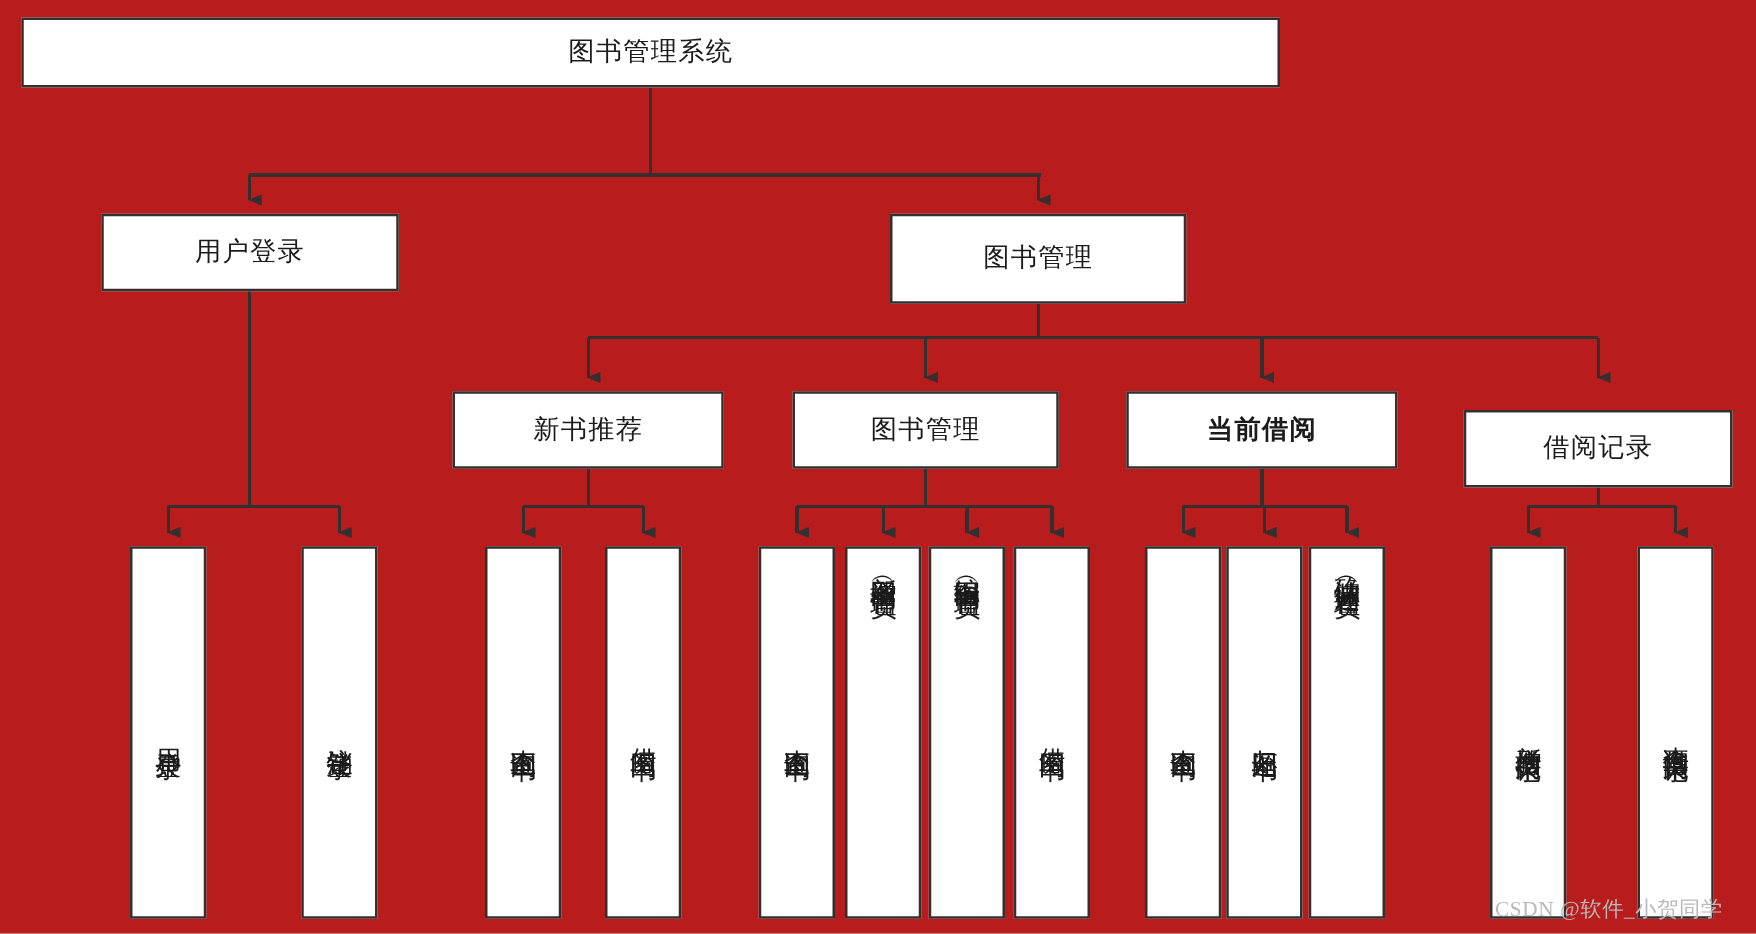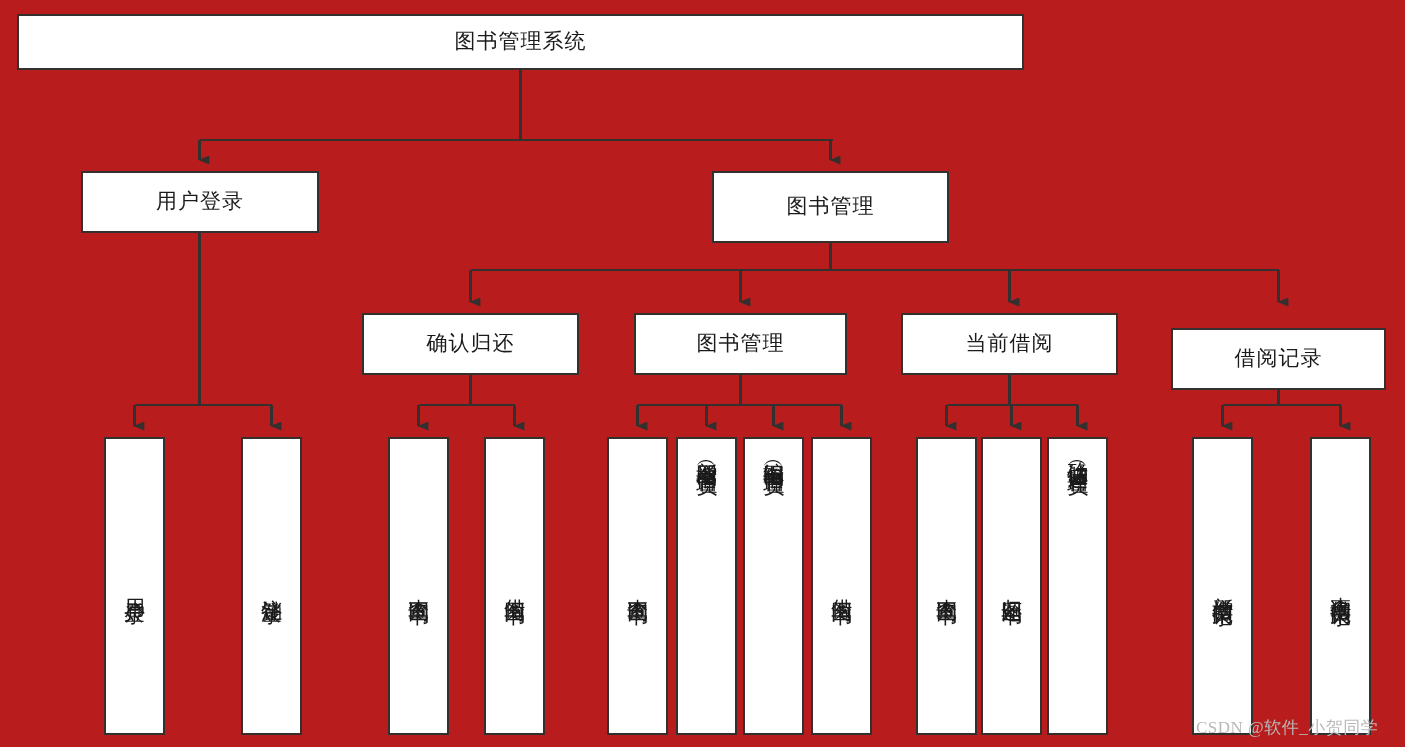--- a/index.html
+++ b/index.html
@@ -134,26 +134,26 @@
   </div>
 
   <div class="node horiz" style="left:81px; top:171px; width:238px; height:62px;">
     <span class="node-label">用户登录</span>
   </div>
   <div class="node horiz" style="left:712px; top:171px; width:237px; height:72px;">
     <span class="node-label">图书管理</span>
   </div>
 
   <div class="node horiz" style="left:362px; top:313px; width:217px; height:62px;">
-    <span class="node-label">确认归还</span>
+    <span class="node-label">新书推荐</span>
   </div>
   <div class="node horiz" style="left:634px; top:313px; width:213px; height:62px;">
     <span class="node-label">图书管理</span>
   </div>
-  <div class="node horiz" style="left:901px; top:313px; width:217px; height:62px;">
+  <div class="node horiz" style="left:901px; top:313px; width:217px; height:62px;font-weight:bold;">
     <span class="node-label">当前借阅</span>
   </div>
   <div class="node horiz" style="left:1171px; top:328px; width:215px; height:62px;">
     <span class="node-label">借阅记录</span>
   </div>
 
   <div class="node vert center" style="left:104px; top:437px; width:61px; height:298px;">
     <span class="node-label">用户登录</span>
   </div>
   <div class="node vert center" style="left:241px; top:437px; width:61px; height:298px;">

